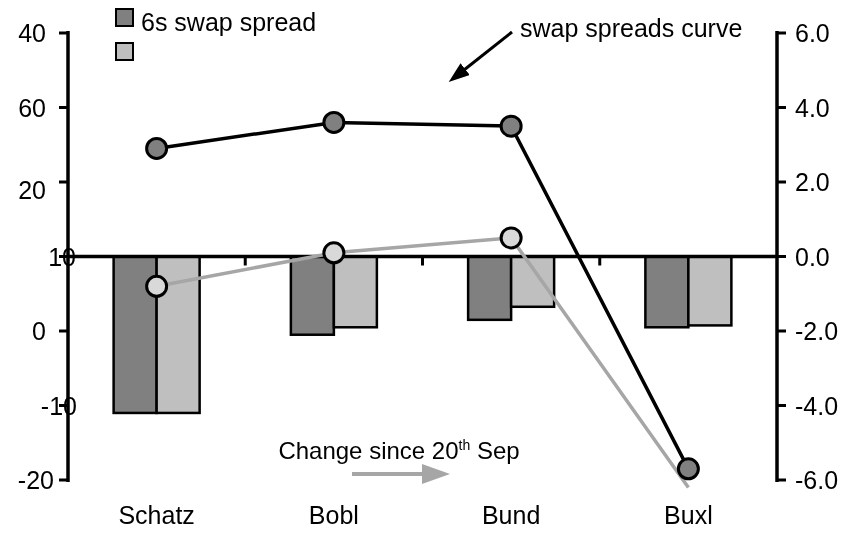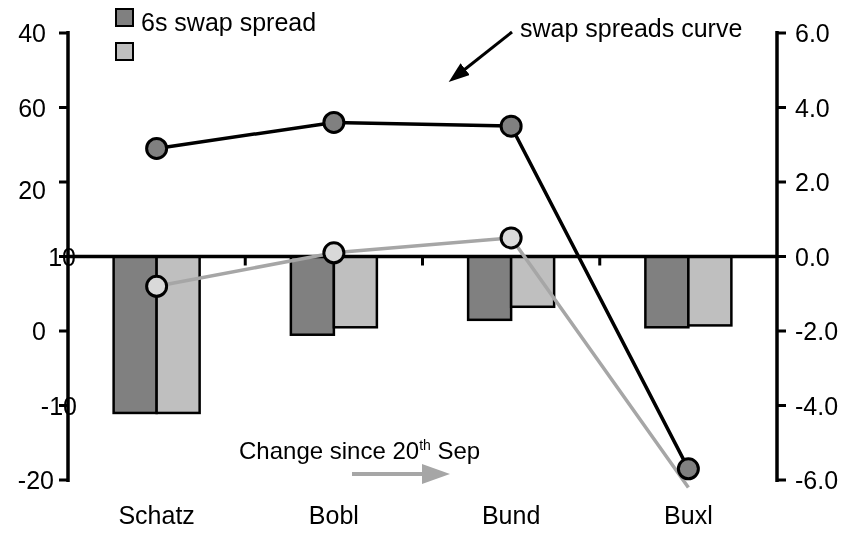--- a/index.html
+++ b/index.html
@@ -4,21 +4,21 @@
 <style>
   html,body{margin:0;padding:0;background:#fff;}
   .chart{position:relative;width:852px;height:539px;background:#ffffff;
          font-family:"Liberation Sans",sans-serif;color:#000;overflow:hidden;}
   .chart svg{position:absolute;left:0;top:0;}
   .legend{position:absolute;left:115px;top:8px;}
   .legend-row{display:flex;align-items:flex-start;height:34px;}
   .swatch{width:15px;height:15px;border:2.5px solid #000;margin-right:7px;flex:0 0 auto;}
   .legend-label{font-size:25px;white-space:nowrap;}
   .annotation{position:absolute;left:520px;top:14px;font-size:25px;line-height:29px;white-space:nowrap;}
-  .change-note{position:absolute;left:239px;top:437px;width:320px;
+  .change-note{position:absolute;left:239px;top:437px;width:320px;text-align:center;
                font-size:24px;white-space:nowrap;}
   .change-note sup{font-size:14px;vertical-align:super;}
   .tick-left{position:absolute;left:0;width:46px;text-align:right;height:28px;
              line-height:28px;font-size:25px;}
   .tick-right{position:absolute;left:795px;width:72px;text-align:left;height:28px;
               line-height:28px;font-size:25px;}
   .cat{position:absolute;top:501px;width:170px;text-align:center;font-size:25px;height:28px;line-height:28px;}
 </style>
 </head>
 <body>

